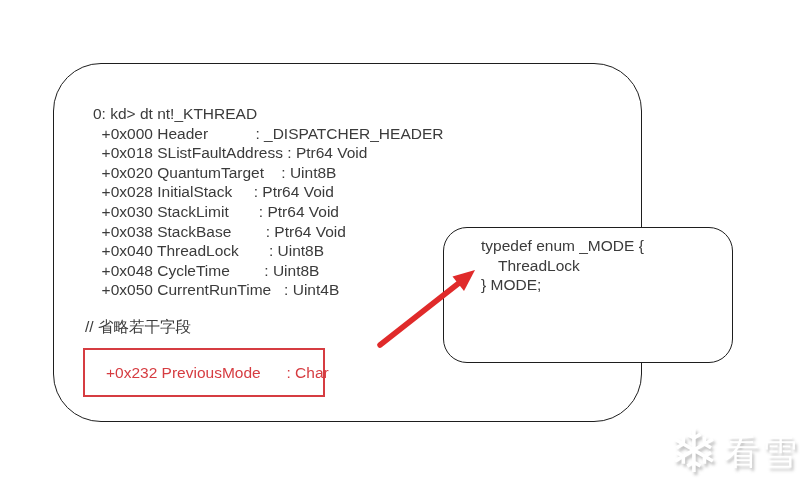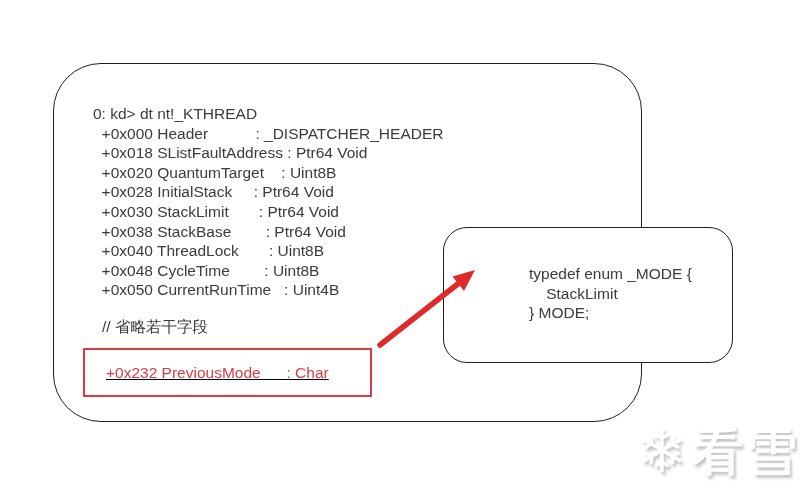--- a/index.html
+++ b/index.html
@@ -33,56 +33,54 @@
     font-size: 15.5px;
     line-height: 19.6px;
   }
   .main-code {
     position: absolute;
     left: 93px;
     top: 104px;
   }
   .comment-line {
     position: absolute;
-    left: 102px;
+    left: 85px;
     top: 317px;
   }
   .highlight-box {
     position: absolute;
     left: 83px;
     top: 348px;
-    width: 289px;
+    width: 242px;
     height: 49px;
     border: 2.5px solid var(--red, #d63c41);
     box-sizing: border-box;
     background: #ffffff;
     display: flex;
     align-items: center;
-    text-decoration: underline;
   }
   .red-text {
     color: var(--red, #d63c41);
     padding-left: 21px;
   }
   .callout-panel {
     position: absolute;
     left: 443px;
     top: 227px;
     width: 290px;
     height: 136px;
     border: 1.5px solid var(--outline, #1e1e1e);
     border-radius: 24px;
     background: #ffffff;
     box-sizing: border-box;
   }
   .callout-code {
     position: absolute;
     left: 481px;
-    top: 264px;
-    margin-left: 48px;
+    top: 236px;
   }
   .arrow-svg {
     position: absolute;
     left: 370px;
     top: 260px;
     width: 115px;
     height: 95px;
   }
   .arrow-svg line {
     stroke: var(--arrowred, #e02a2a);
@@ -101,23 +99,23 @@
     gap: 5px;
     color: var(--wm, #ffffff);
     user-select: none;
   }
   .wm-flake {
     font-size: 60px;
     line-height: 60px;
     text-shadow: 2px 3px 3px rgba(110,110,110,0.42);
   }
   .wm-text {
-    font-size: 51px;
+    font-size: 35px;
     line-height: 58px;
-    font-weight: bold;
+    font-weight: normal;
     letter-spacing: 3px;
     text-shadow: 2px 3px 3px rgba(110,110,110,0.42);
   }
 </style>
 </head>
 <body>
 
 <div class="canvas" style="--bg: #ffffff; --outline: #1e1e1e; --textdark: #3b3b3b; --red: #d63c41; --arrowred: #e02a2a; --wm: #ffffff;">
 
   <div class="big-panel"></div>
@@ -125,21 +123,21 @@
   <div class="code main-code"><div>0: kd&gt; dt nt!_KTHREAD</div><div>  +0x000 Header           : _DISPATCHER_HEADER</div><div>  +0x018 SListFaultAddress : Ptr64 Void</div><div>  +0x020 QuantumTarget    : Uint8B</div><div>  +0x028 InitialStack     : Ptr64 Void</div><div>  +0x030 StackLimit       : Ptr64 Void</div><div>  +0x038 StackBase        : Ptr64 Void</div><div>  +0x040 ThreadLock       : Uint8B</div><div>  +0x048 CycleTime        : Uint8B</div><div>  +0x050 CurrentRunTime   : Uint4B</div></div>
 
   <div class="code comment-line">// 省略若干字段</div>
 
   <div class="highlight-box">
     <div class="code red-text">+0x232 PreviousMode      : Char</div>
   </div>
 
   <div class="callout-panel"></div>
 
-  <div class="code callout-code"><div>typedef enum _MODE {</div><div>    StackLimit</div><div>} MODE;</div></div>
+  <div class="code callout-code"><div>typedef enum _MODE {</div><div>    ThreadLock</div><div>} MODE;</div></div>
 
   <svg class="arrow-svg" viewBox="0 0 115 95" xmlns="http://www.w3.org/2000/svg">
     <line x1="10" y1="85" x2="89" y2="23"></line>
     <polygon points="105,10 94,31 82.5,16.5"></polygon>
   </svg>
 
   <div class="watermark">
     <span class="wm-flake">❄</span>
     <span class="wm-text">看雪</span>
   </div>

